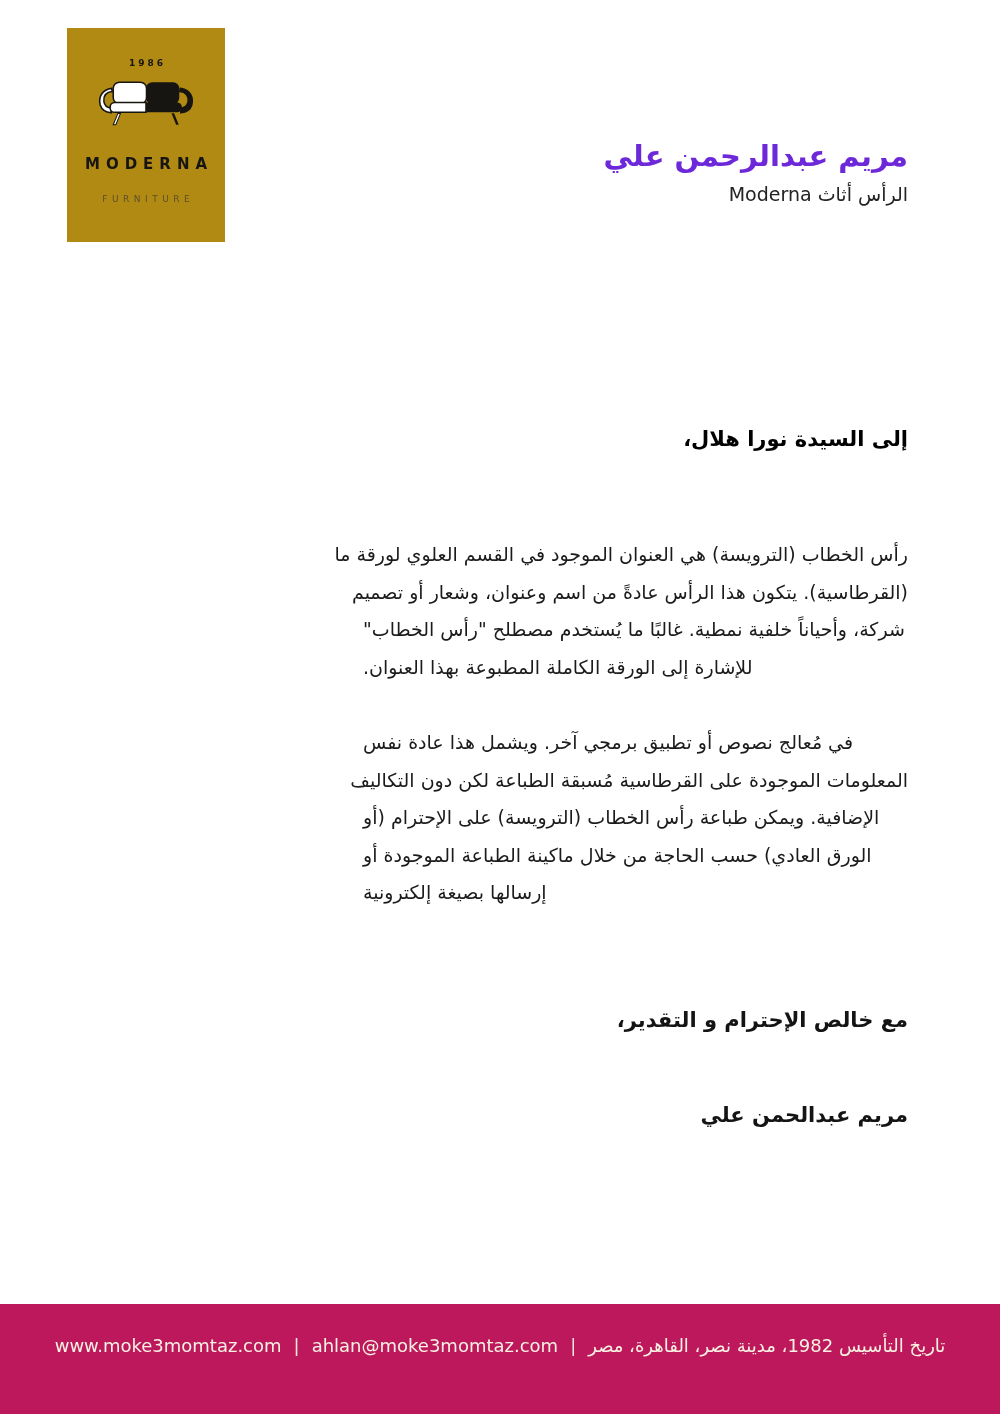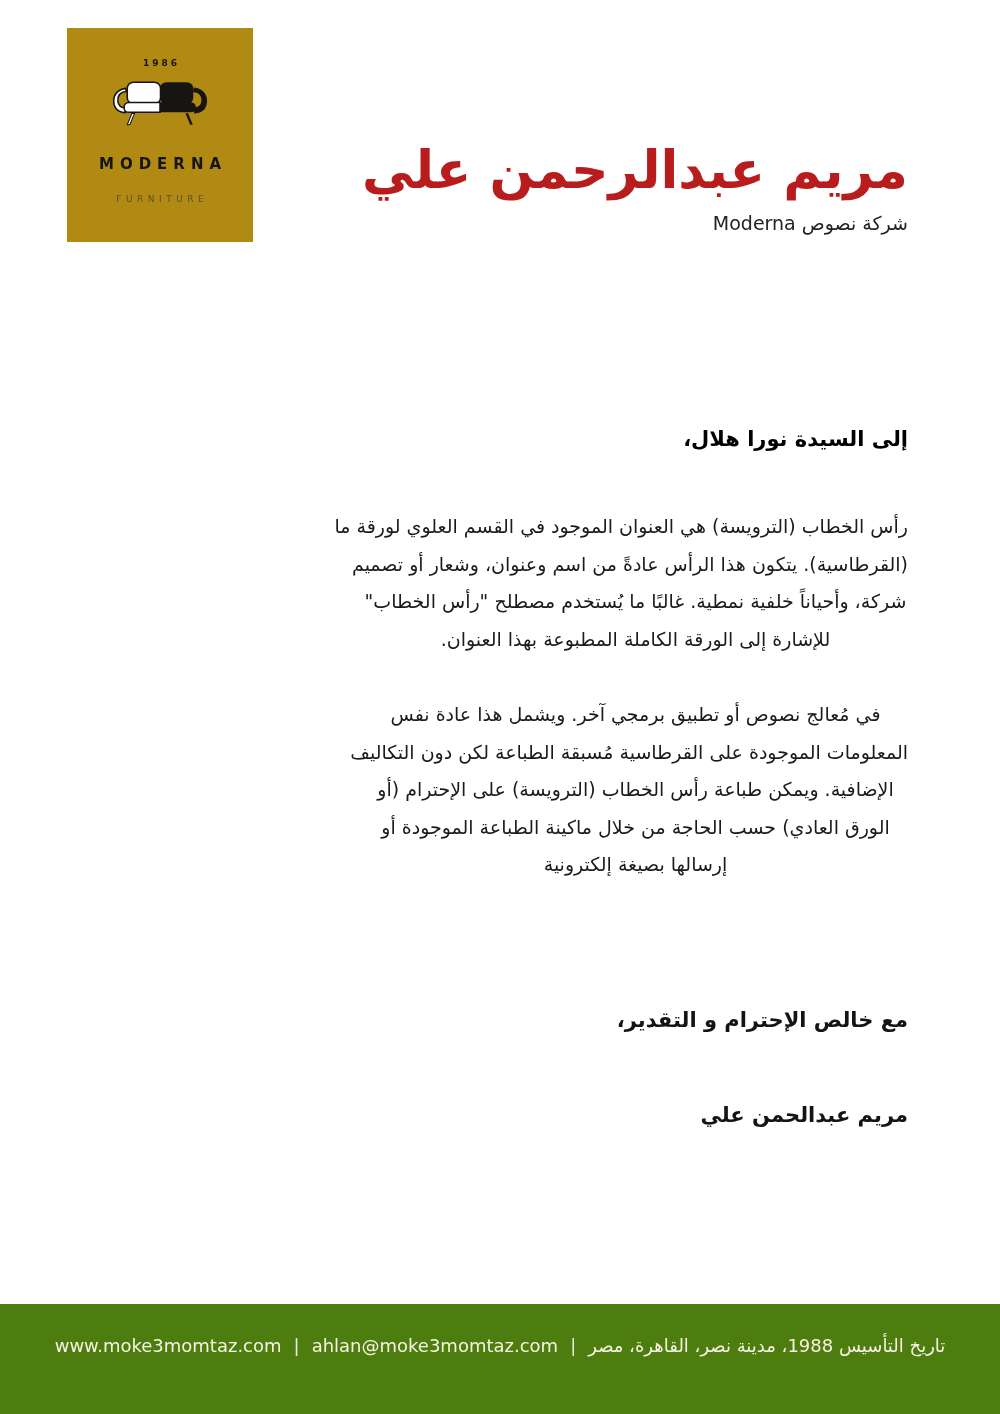--- a/index.html
+++ b/index.html
@@ -9,21 +9,21 @@
     background: #ffffff;
     position: relative;
     overflow: hidden;
   }
   .page { position: absolute; inset: 0; background: #ffffff; }
 
   
   .logo {
     position: absolute;
     left: 67px; top: 28px;
-    width: 186px; height: 214px;
+    width: 158px; height: 214px;
     background: #b18a14;
     display: flex; flex-direction: column;
     align-items: center;
     text-align: center;
   }
   .logo-year {
     margin-top: 30px;
     font-size: 9px; font-weight: bold;
     letter-spacing: 3px; text-indent: 3px;
     color: #171512;
@@ -42,41 +42,41 @@
     color: #5d5028;
   }
 
   
   .hdr {
     position: absolute;
     right: 92px; top: 138px;
     text-align: right; direction: rtl;
   }
   .sender-name {
-    font-size: 52px; font-weight: bold;
-    color: #b91c1c; line-height: 1.25;
+    font-size: 29px; font-weight: bold;
+    color: #6d28d9; line-height: 1.25;
   }
   .sender-company {
     margin-top: 9px;
     font-size: 19px; color: #232323;
   }
 
   
   .greeting {
     position: absolute;
     right: 92px; top: 427px;
     direction: rtl; text-align: right;
     font-size: 21px; font-weight: bold; color: #000000;
     white-space: nowrap;
   }
   .body-text {
     position: absolute;
-    right: 92px; top: 508px;
+    right: 92px; top: 536px;
     width: 545px;
-    direction: rtl; text-align: center;
+    direction: rtl; text-align: left;
     font-size: 19px; color: #1b1b1b;
   }
   .paragraph { margin-bottom: 37.6px; }
   .paragraph:last-child { margin-bottom: 0; }
   .paragraph .line { line-height: 37.6px; white-space: nowrap; }
 
   .closing {
     position: absolute;
     right: 92px; top: 1008px;
     direction: rtl; text-align: right;
@@ -89,21 +89,21 @@
     direction: rtl; text-align: right;
     font-size: 21px; font-weight: bold; color: #141414;
     white-space: nowrap;
   }
 
   
   .footer {
     position: absolute;
     left: 0; bottom: 0;
     width: 1000px; height: 110px;
-    background: #4d7c0f;
+    background: #be185d;
     display: flex;
     align-items: center;
     justify-content: center;
     gap: 12px;
     color: #f7f2e2;
     font-size: 18px;
     padding-bottom: 28px;
   }
   .footer .addr { direction: rtl; unicode-bidi: isolate; }
   .footer .sep { opacity: 0.95; }
@@ -133,21 +133,21 @@
         <path d="M46,68 L37,90 L42,90 L51,68 Z" fill="#ffffff" stroke="#171512" stroke-width="2"></path>
         <path d="M154,68 L163,90 L158,90 L149,68 Z" fill="#171512"></path>
       </svg>
     </div>
     <div class="logo-brand">MODERNA</div>
     <div class="logo-tagline">FURNITURE</div>
   </div>
 
   <div class="hdr">
     <div class="sender-name">مريم عبدالرحمن علي</div>
-    <div class="sender-company">شركة نصوص Moderna</div>
+    <div class="sender-company">الرأس أثاث Moderna</div>
   </div>
 
   <div class="greeting">إلى السيدة نورا هلال،</div>
 
   <div class="body-text">
     <div class="paragraph">
         <div class="line">رأس الخطاب (الترويسة) هي العنوان الموجود في القسم العلوي لورقة ما</div>
         <div class="line">(القرطاسية). يتكون هذا الرأس عادةً من اسم وعنوان، وشعار أو تصميم</div>
         <div class="line">شركة، وأحياناً خلفية نمطية. غالبًا ما يُستخدم مصطلح "رأس الخطاب"</div>
         <div class="line">للإشارة إلى الورقة الكاملة المطبوعة بهذا العنوان.</div>
@@ -162,16 +162,16 @@
   </div>
 
   <div class="closing">مع خالص الإحترام و التقدير،</div>
   <div class="signature">مريم عبدالحمن علي</div>
 
   <div class="footer">
     <span>www.moke3momtaz.com</span>
     <span class="sep">|</span>
     <span>ahlan@moke3momtaz.com</span>
     <span class="sep">|</span>
-    <span class="addr">تاريخ التأسيس 1988، مدينة نصر، القاهرة، مصر</span>
+    <span class="addr">تاريخ التأسيس 1982، مدينة نصر، القاهرة، مصر</span>
   </div>
 
 </div>
 
 </body></html>

